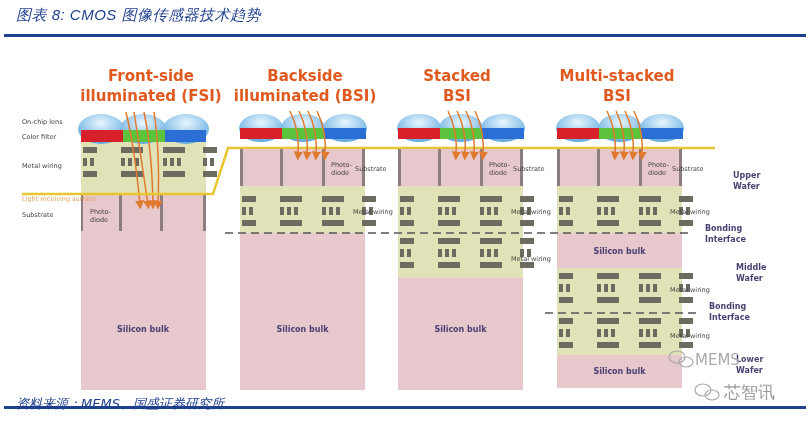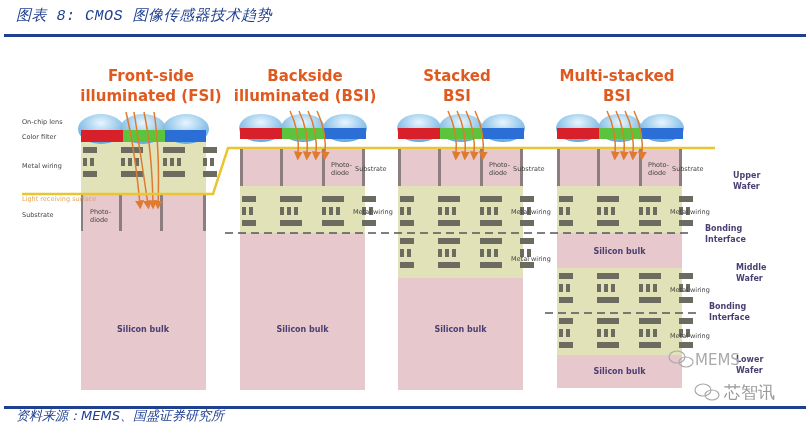--- a/index.html
+++ b/index.html
@@ -1,19 +1,19 @@
 <!DOCTYPE html>
 <html><head>
 <meta charset="utf-8">
 <style>
   html,body{margin:0;padding:0;background:#fff;}
   body{width:810px;height:433px;position:relative;overflow:hidden;font-family:"DejaVu Sans",sans-serif;}
-  .fig-title{position:absolute;left:16px;top:6px;font-size:15px;font-style:italic;color:#1f3f8f;font-family:Liberation Mono, monospace;letter-spacing:0.5px;}
+  .fig-title{position:absolute;left:16px;top:6px;font-size:15px;font-style:italic;color:#1f3f8f;font-family:Liberation Sans, sans-serif;letter-spacing:0.5px;}
   .rule{position:absolute;left:4px;width:802px;height:3px;background:#1f3f8f;}
-  .source{position:absolute;left:16px;top:407px;font-size:13px;font-style:italic;color:#1f3f8f;}
+  .source{position:absolute;left:16px;top:395px;font-size:13px;font-style:italic;color:#1f3f8f;}
   svg text{font-family:"DejaVu Sans",sans-serif;}
   .h{font-weight:bold;fill:#e05a1f;font-size:15px;}
   .lbl{font-size:6.5px;fill:#444;}
   .bulk{font-size:8px;font-weight:bold;fill:#4b3f72;}
   .side{font-size:8px;font-weight:bold;fill:#4b3f72;}
   .wm{font-size:15px;fill:#aaa;}
 </style>
 </head>
 <body>
 

